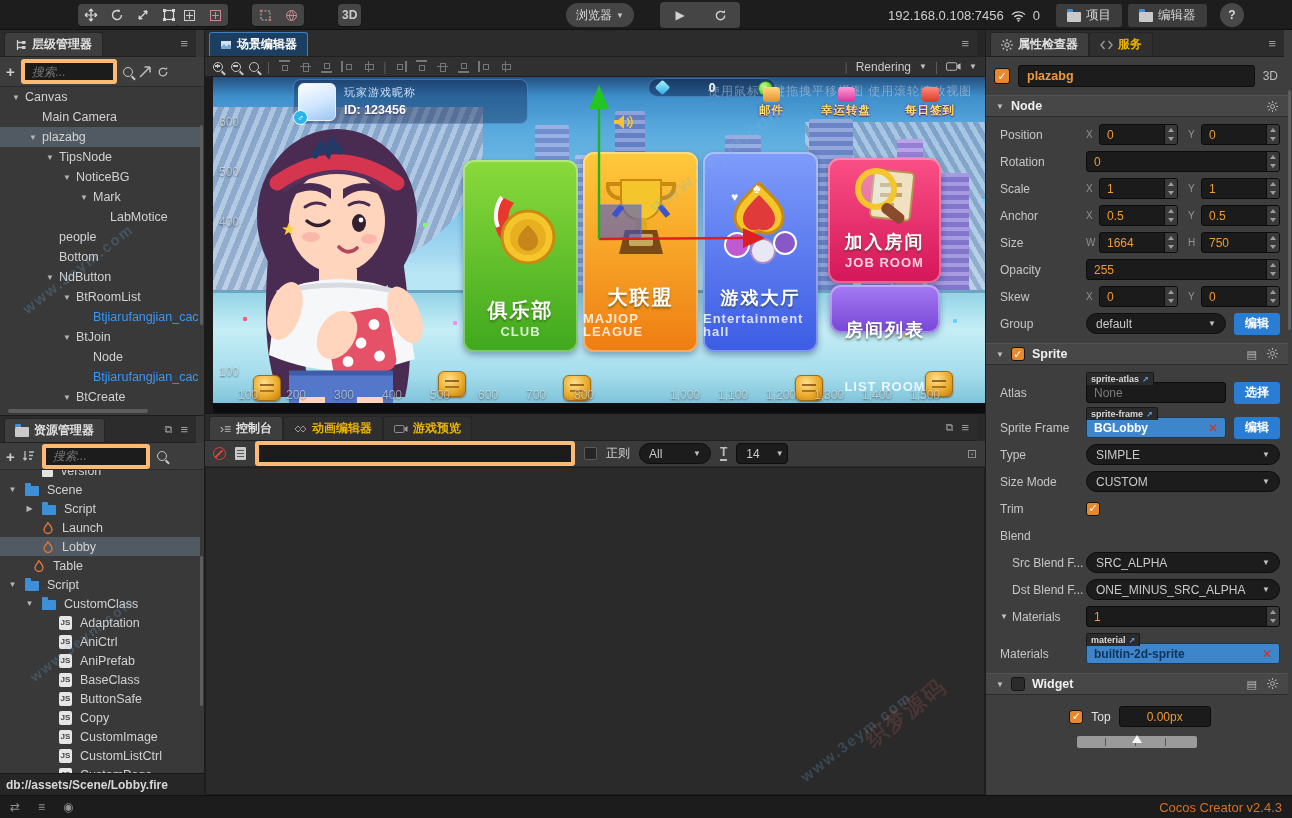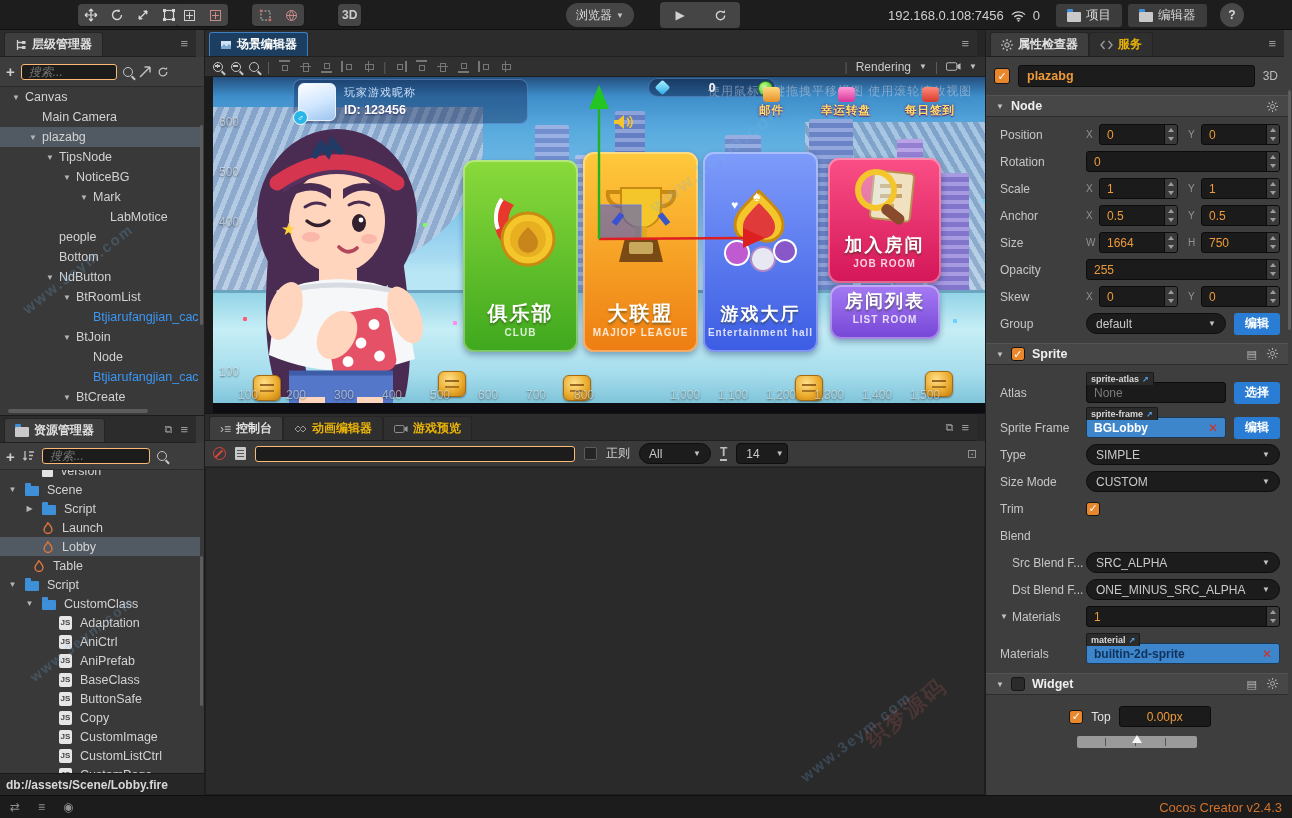--- a/index.html
+++ b/index.html
@@ -20,21 +20,21 @@
   .helpc{position:absolute;top:3px;left:1220px;width:24px;height:24px;border-radius:50%;background:#484848;color:#ddd;font-weight:bold;display:flex;align-items:center;justify-content:center}
 
   
   .tabbar{position:absolute;left:0;right:8px;top:0;height:27px;background:#2c2c2c;border-bottom:1px solid #202020;display:flex;align-items:flex-end}
   .ptab{height:24px;display:flex;align-items:center;gap:5px;padding:0 10px;background:#3e3e3e;border:1px solid #252525;border-bottom:none;border-radius:3px 3px 0 0;color:#e2e2e2;font-weight:bold}
   .ptab.inactive{background:#2f2f2f;color:#eab308;font-weight:bold}
   .ptab.blue{background:#1c3f61;border-color:#3d7fc1;color:#fff}
   .burger{margin-left:auto;color:#9a9a9a;font-size:13px;padding:0 8px;align-self:center}
   .popout{color:#9a9a9a;font-size:11px;align-self:center}
   .toolrow{position:absolute;left:0;right:0;display:flex;align-items:center;background:#3d3d3d;border-bottom:1px solid #2a2a2a}
-  .sinput{height:16px;background:#1c1c1c;border:1px solid #fdba74;border-radius:3px;color:#bbb;font-style:italic;font-size:12px;padding:0 7px;outline:none}
+  .sinput{height:25px;background:#1c1c1c;border:4px solid #fdba74;border-radius:3px;color:#bbb;font-style:italic;font-size:12px;padding:0 7px;outline:none}
   .plus{color:#cfcfcf;font-size:15px;font-weight:bold}
 
   
   .mag{width:10px;height:10px;border:1.6px solid #c6c6c6;border-radius:50%;position:relative;display:inline-block}
   .mag::after{content:"";position:absolute;width:5px;height:1.6px;background:#c6c6c6;bottom:-3px;right:-4px;transform:rotate(45deg)}
   .mag.pl::before{content:"";position:absolute;left:1.1px;top:2.8px;width:4.5px;height:1.4px;background:#c6c6c6}
   .mag.pl i{position:absolute;left:2.6px;top:1.2px;width:1.4px;height:4.5px;background:#c6c6c6}
   .mag.mi::before{content:"";position:absolute;left:1.1px;top:2.8px;width:4.5px;height:1.4px;background:#c6c6c6}
 
   
@@ -104,21 +104,21 @@
   .dplus{position:absolute;right:2px;top:2px;width:15px;height:15px;border-radius:50%;background:radial-gradient(circle at 35% 30%,#b6ff7c,#3fae1f);color:#fff;font-weight:bold;font-size:11px;display:flex;align-items:center;justify-content:center;border:1px solid #2c8a12}
   .hint{position:absolute;left:495px;top:6px;width:285px;color:rgba(205,210,225,.5);font-size:12px;letter-spacing:1px}
   .gmenu{position:absolute;display:flex;flex-direction:column;align-items:center;gap:1px}
   .gmenu .blob{width:17px;height:15px;border-radius:4px}
   .gmenu .lb{font-size:11.5px;font-weight:bold;color:#ffe06a;text-shadow:0 1px 0 #5a2470,0 0 3px #5a2470;letter-spacing:1px;white-space:nowrap}
   .speaker{position:absolute;left:400px;top:37px}
 
   .card{position:absolute;border-radius:11px;box-shadow:inset 0 0 0 2px rgba(255,255,255,.35),0 3px 6px rgba(0,30,80,.35);display:flex;flex-direction:column;align-items:center}
   .card .cicon{flex:1;width:100%;display:flex;align-items:center;justify-content:center}
   .card .ct{font-size:20px;font-weight:bold;color:#fff;text-shadow:0 2px 2px rgba(40,60,20,.5);letter-spacing:2px;line-height:1}
-  .card .cs{font-size:10px;font-weight:bold;color:rgba(255,255,255,.8);letter-spacing:1px;margin:5px 0 14px;line-height:1}
+  .card .cs{font-size:13px;font-weight:bold;color:rgba(255,255,255,.8);letter-spacing:1px;margin:5px 0 14px;line-height:1}
 
   .rulv{position:absolute;left:14px;color:rgba(240,245,250,.55);font-size:12px;text-shadow:0 1px 2px rgba(0,0,0,.5)}
   .rulh{position:absolute;top:311px;color:rgba(240,245,250,.55);font-size:12px;text-shadow:0 1px 2px rgba(0,0,0,.5)}
 
   
   #consolep{position:absolute;left:205px;top:413px;width:780px;height:382px;background:#292929;border-top:1px solid #161616}
   #consolep .toolrow{top:27px;height:26px;padding:0 8px;gap:9px;background:#3a3a3a}
   .noico{width:13px;height:13px;border:1.7px solid #d8453c;border-radius:50%;position:relative}
   .noico::before{content:"";position:absolute;left:0;top:4.5px;width:9.5px;height:1.7px;background:#d8453c;transform:rotate(-45deg)}
   .docico{width:11px;height:13px;background:#c9c9c9;border-radius:1px;position:relative}
@@ -664,21 +664,21 @@
                 <svg width="78" height="66" viewBox="0 0 78 66">
                   <rect x="26" y="8" width="40" height="48" rx="4" fill="#f0e2c0" stroke="#b89050" stroke-width="2" transform="rotate(6 46 32)"></rect>
                   <path d="M34 22h22M34 32h22M34 42h14" stroke="#c8a468" stroke-width="4"></path>
                   <circle cx="30" cy="26" r="18" fill="rgba(220,240,255,.35)" stroke="#f4c62c" stroke-width="6"></circle>
                   <rect x="40" y="38" width="26" height="11" rx="5" transform="rotate(38 40 38)" fill="#8a4a2c"></rect>
                 </svg>
               </div>
               <div class="ct" style="font-size: 18px;">加入房间</div>
               <div class="cs">JOB ROOM</div>
             </div>
-            <div class="card" style="left: 617px; top: 208px; width: 110px; height: 54px; background: linear-gradient(rgb(165, 123, 244), rgb(118, 70, 214));">
+            <div class="card" style="left: 617px; top: 208px; width: 110px; height: 48px; background: linear-gradient(rgb(165, 123, 244), rgb(118, 70, 214)); gap: 36px;">
               <div class="cicon"></div>
               <div class="ct" style="font-size: 18px;">房间列表</div>
               <div class="cs">LIST ROOM</div>
             </div>
           </div>
         <div id="goldicons">
             <div class="goldico" style="left: 40px; top: 298px;"></div>
             <div class="goldico" style="left: 225px; top: 294px;"></div>
             <div class="goldico" style="left: 350px; top: 298px;"></div>
             <div class="goldico" style="left: 582px; top: 298px;"></div>

